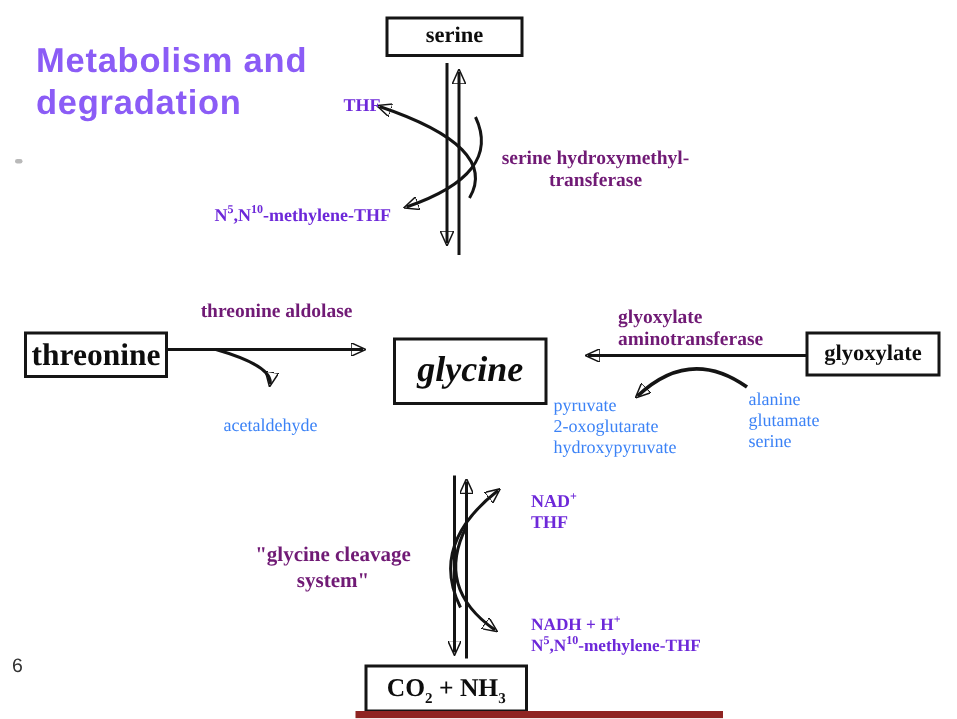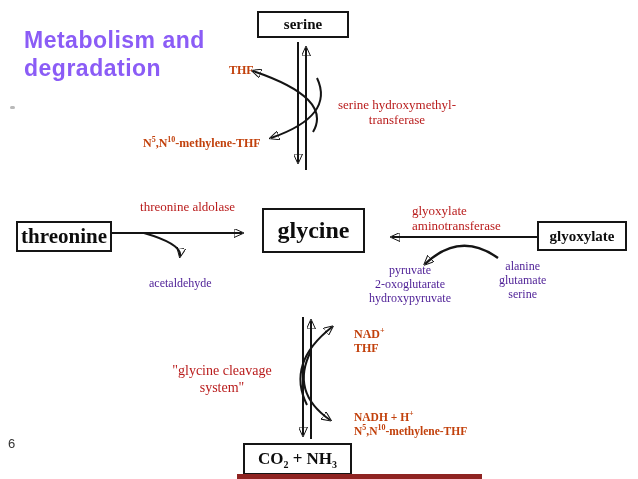--- a/index.html
+++ b/index.html
@@ -3,23 +3,23 @@
 <meta charset="utf-8">
 <style>
   html,body{margin:0;padding:0;background:#fff;}
   #slide{position:relative;width:638px;height:479px;background:#ffffff;overflow:hidden;
          font-family:"Liberation Serif", serif;color:#111;}
   .abs{position:absolute;}
   .title{font-family:"Liberation Sans", sans-serif;font-weight:bold;font-size:23px;
          line-height:28px;letter-spacing:0.5px;}
   .box{position:absolute;border:2px solid #151515;background:#fff;display:flex;
        align-items:center;justify-content:center;font-weight:bold;color:#0d0d0d;}
-  .enz{position:absolute;font-weight:normal;font-size:13px;line-height:15px;color:#b91c1c;}
-  .cof{position:absolute;font-weight:600;font-size:12px;line-height:14px;color:#c2410c;}
-  .met{position:absolute;font-weight:normal;font-size:12px;line-height:14px;color:#4c1d95;text-align:center;}
+  .enz{position:absolute;font-weight:bold;font-size:13px;line-height:15px;color:#701a75;}
+  .cof{position:absolute;font-weight:600;font-size:12px;line-height:14px;color:#6d28d9;}
+  .met{position:absolute;font-weight:normal;font-size:12px;line-height:14px;color:#3b82f6;}
   sup{font-size:8px;line-height:0;}
   sub{font-size:10px;line-height:0;}
   .center{text-align:center;}
   svg{position:absolute;overflow:visible;}
   svg line, svg path{stroke:#141414;fill:none;}
   .pagenum{font-family:"Liberation Sans", sans-serif;font-size:13px;color:#333;}
   .bar{position:absolute;}
   .mark{position:absolute;width:5px;height:3px;background:#b9b9b9;border-radius:2px;}
 </style>
 </head>
@@ -35,21 +35,21 @@
   <div class="mark" style="left:10px;top:106px;"></div>
 
   <div class="box" style="left:257px;top:11px;width:88px;height:23px;font-size:15px;">
     <span>serine</span>
   </div>
 
   <div class="box" style="left:16px;top:221px;width:92px;height:27px;font-size:21px;">
     <span>threonine</span>
   </div>
 
-  <div class="box" style="left:262px;top:208px;width:99px;height:41px;font-size:24px;border-width:2.5px;">
+  <div class="box" style="left:262px;top:225px;width:99px;height:41px;font-size:24px;border-width:2.5px;font-style:italic;">
     <span>glycine</span>
   </div>
 
   <div class="box" style="left:537px;top:221px;width:86px;height:26px;font-size:15px;">
     <span>glyoxylate</span>
   </div>
 
   <div class="box" style="left:243px;top:443px;width:105px;height:28px;font-size:17px;border-width:2.5px;">
     <span><span>CO</span><sub>2</sub><span> + NH</span><sub>3</sub></span>
   </div>

